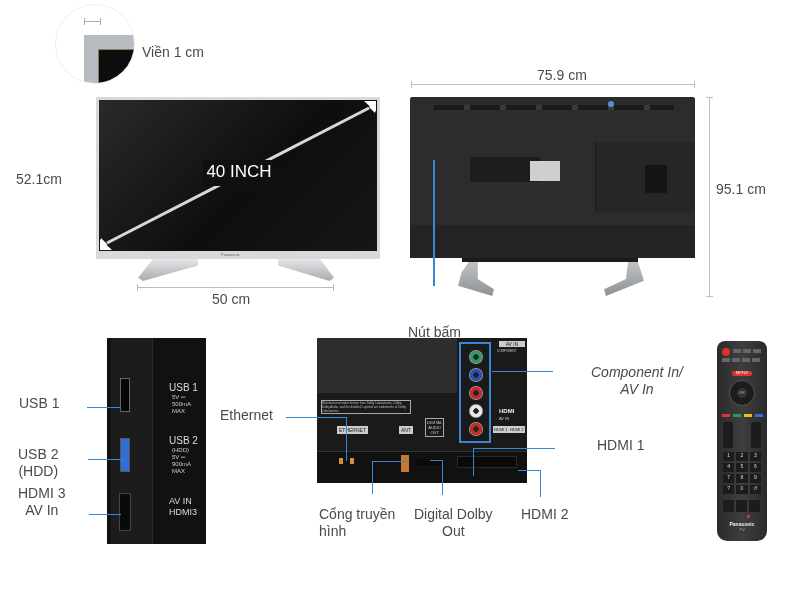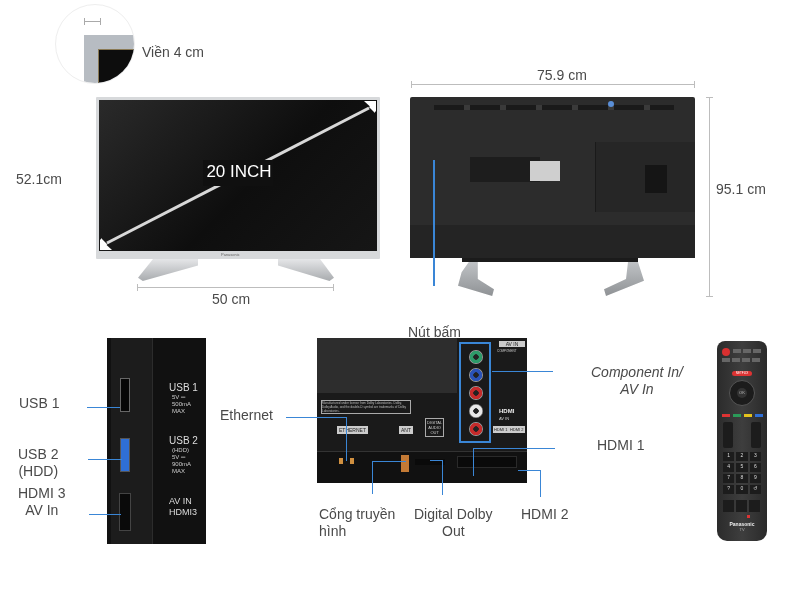--- a/index.html
+++ b/index.html
@@ -16,34 +16,34 @@
 </head>
 <body>
 
 <div class="abs" style="left:55px;top:4px;width:80px;height:80px;border-radius:50%;border:1px solid #eeeeee;overflow:hidden;">
   <div class="abs" style="left:28px;top:16px;width:16px;height:1px;background:#aaa;"></div>
   <div class="abs" style="left:28px;top:13px;width:1px;height:7px;background:#aaa;"></div>
   <div class="abs" style="left:44px;top:13px;width:1px;height:7px;background:#aaa;"></div>
   <div class="abs" style="left:28px;top:30px;width:60px;height:60px;background:#b7bcc2;"></div>
   <div class="abs" style="left:42px;top:44px;width:50px;height:50px;background:#0d0d0d;border-top:1px solid #8a7a55;border-left:1px solid #8a7a55;"></div>
 </div>
-<div class="lbl" style="left: 142px; top: 44px; white-space: pre;">Viền 4 cm</div>
+<div class="lbl" style="left: 142px; top: 44px; white-space: pre;">Viền 1 cm</div>
 
 <div class="lbl" style="left: 16px; top: 171px; white-space: pre;">52.1cm</div>
 <div class="abs" style="left:96px;top:97px;width:284px;height:162px;background:#d7d9db;border-radius:1px;">
   <div class="abs screen" style="left:3px;top:3px;width:278px;height:151px;">
     <svg class="abs" style="left:0;top:0;" width="278" height="151">
       <line x1="8" y1="143" x2="270" y2="8" stroke="#d8d8d8" stroke-width="3"></line>
       <polygon points="2,150 14,139 8,144 2,138" fill="#ffffff"></polygon>
       <polygon points="276,2 264,12 270,7 276,13" fill="#ffffff"></polygon>
       <polygon points="1,150 1,139 13,150" fill="#ffffff"></polygon>
       <polygon points="277,1 277,12 265,1" fill="#ffffff"></polygon>
     </svg>
     <div class="abs" style="left:104px;top:60px;width:70px;height:26px;background:#101010;"></div>
-    <div class="abs" style="left:90px;top:62px;width:100px;text-align:center;color:#fff;font-size:17px;">20 INCH</div>
+    <div class="abs" style="left:90px;top:62px;width:100px;text-align:center;color:#fff;font-size:17px;">40 INCH</div>
   </div>
   <div class="abs" style="left:125px;top:155px;font-size:4px;color:#666;">Panasonic</div>
 </div>
 <div class="abs" style="left:138px;top:259px;width:60px;height:22px;background:linear-gradient(#e5e6e8,#a8abae);clip-path:polygon(25% 0,100% 0,100% 30%,8% 100%,0 85%);"></div>
 <div class="abs" style="left:278px;top:259px;width:56px;height:22px;background:linear-gradient(#e5e6e8,#a8abae);clip-path:polygon(0 0,75% 0,100% 85%,92% 100%,0 30%);"></div>
 <div class="dim-line" style="left:137px;top:287px;width:197px;height:1px;"></div>
 <div class="tick" style="left:137px;top:284px;width:1px;height:7px;"></div>
 <div class="tick" style="left:333px;top:284px;width:1px;height:7px;"></div>
 <div class="lbl" style="left: 212px; top: 291px; white-space: pre;">50 cm</div>
 

